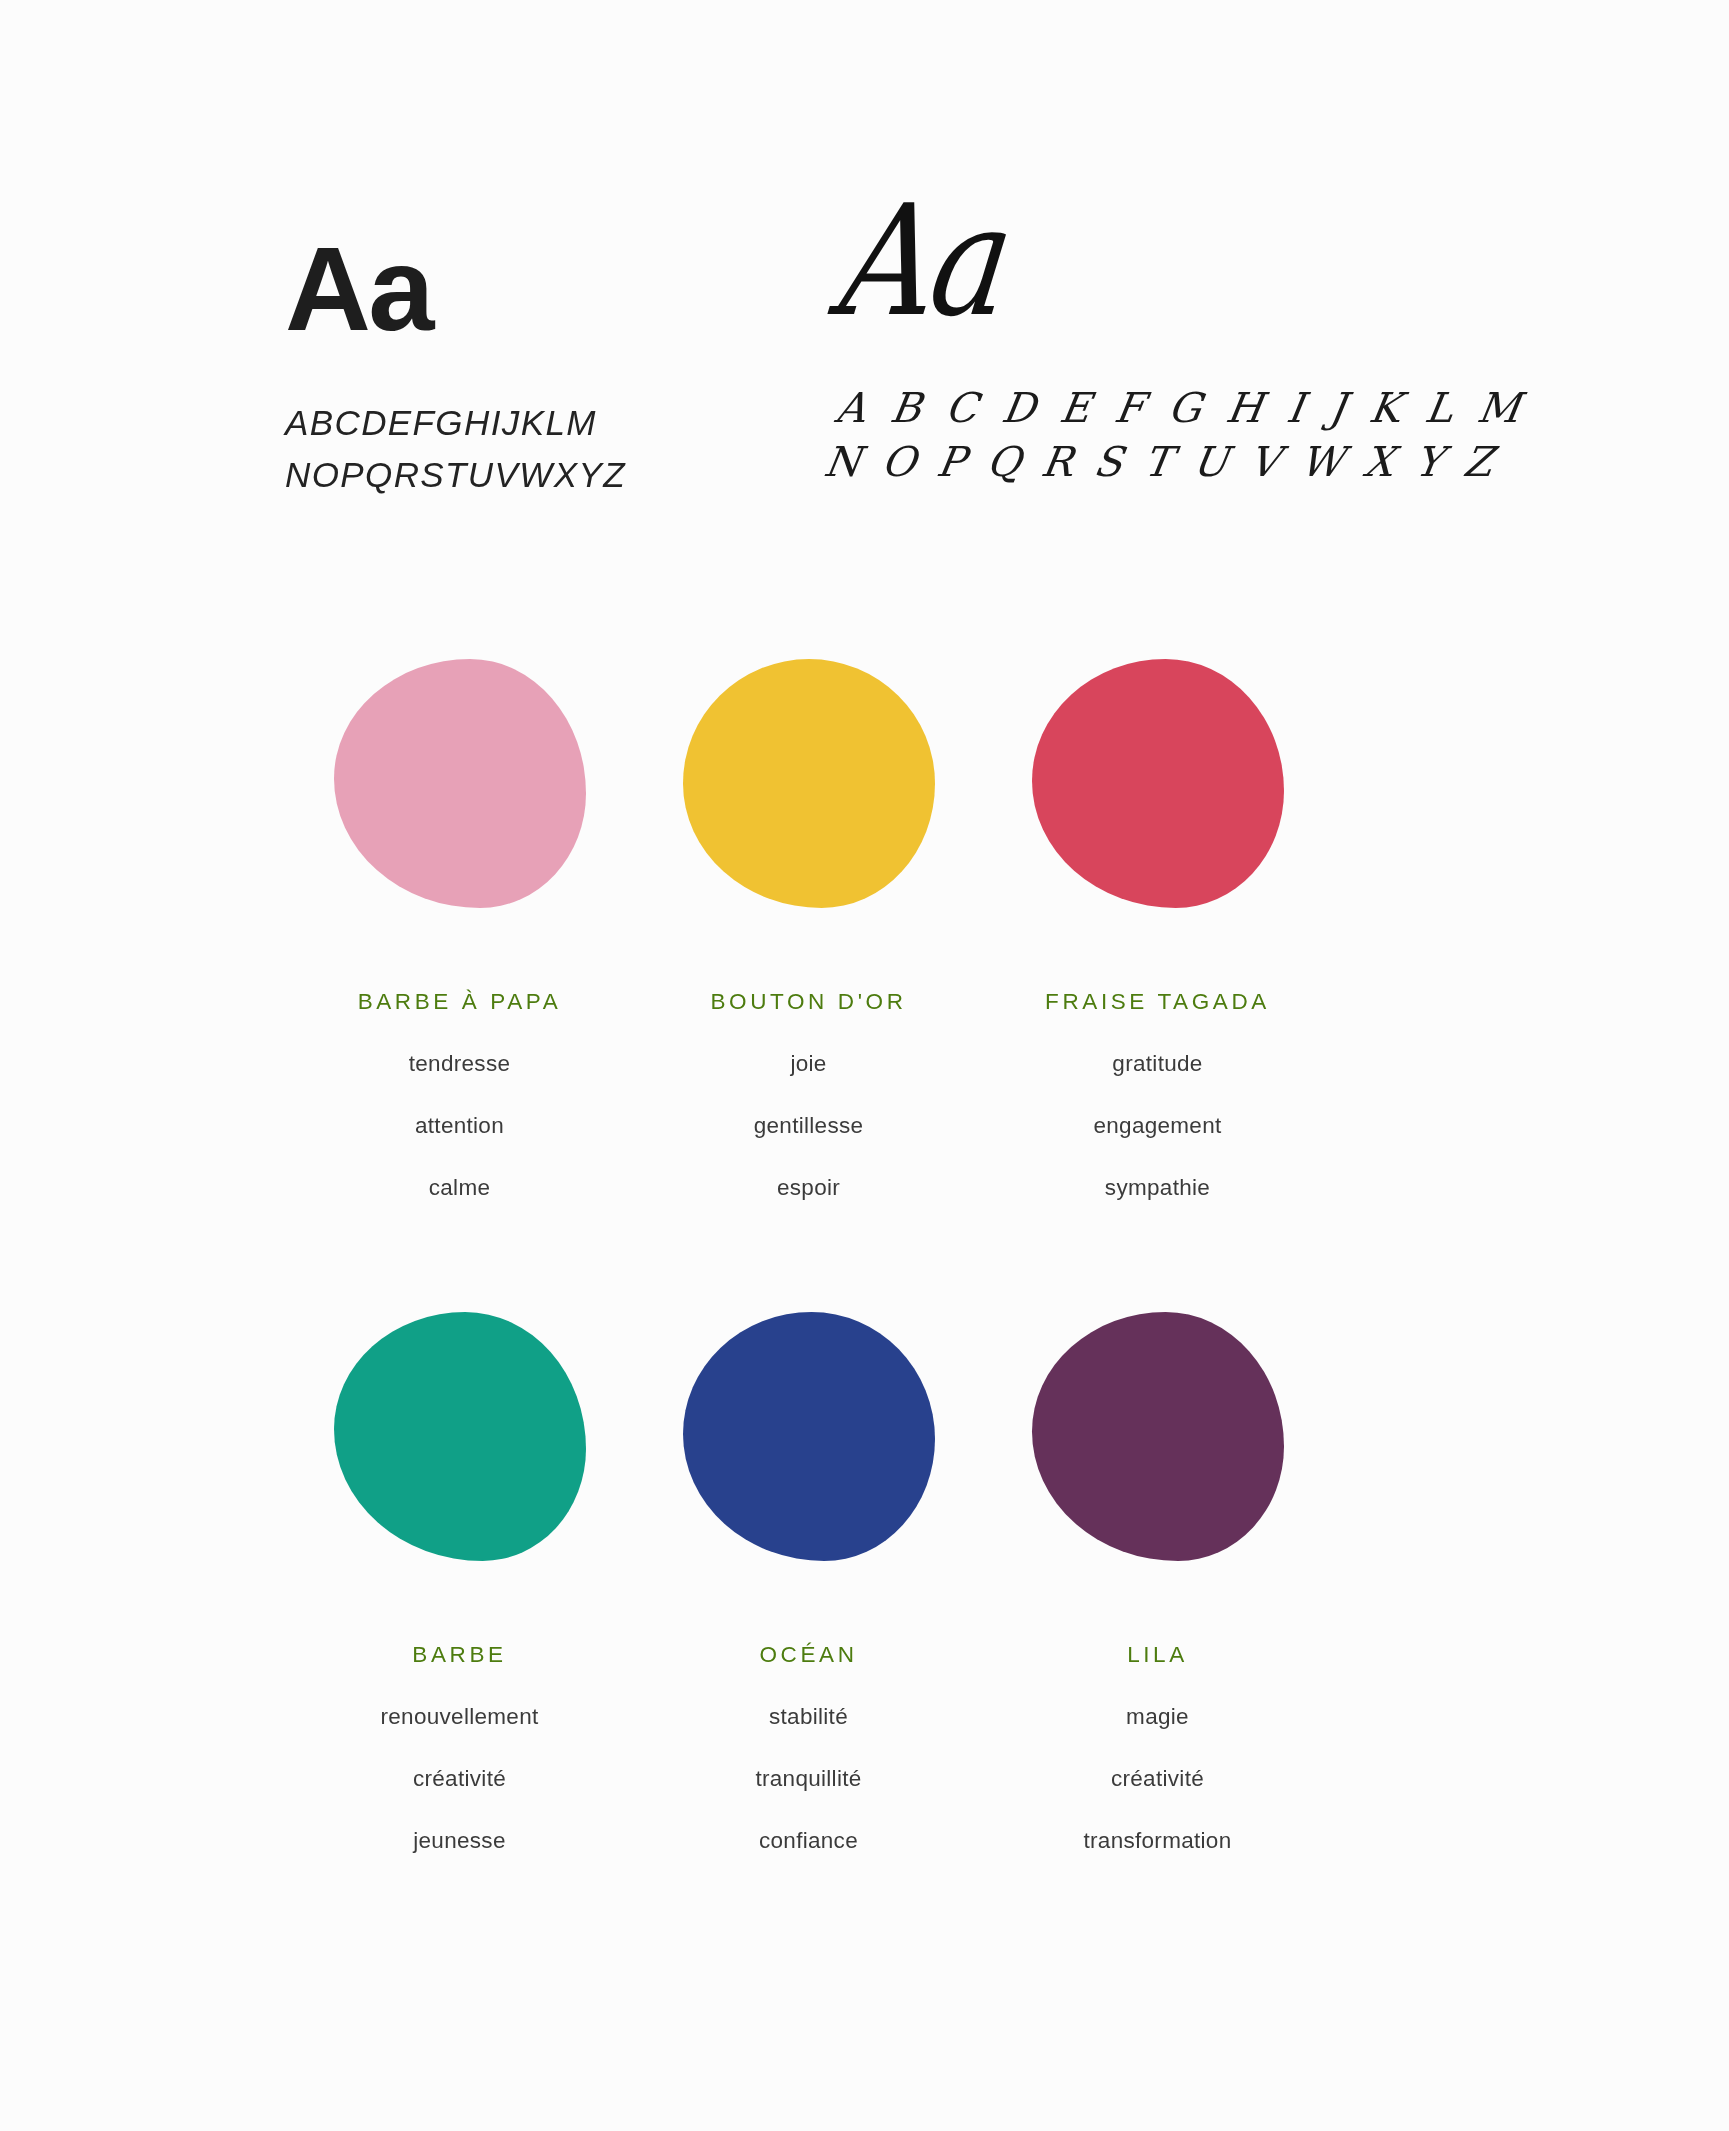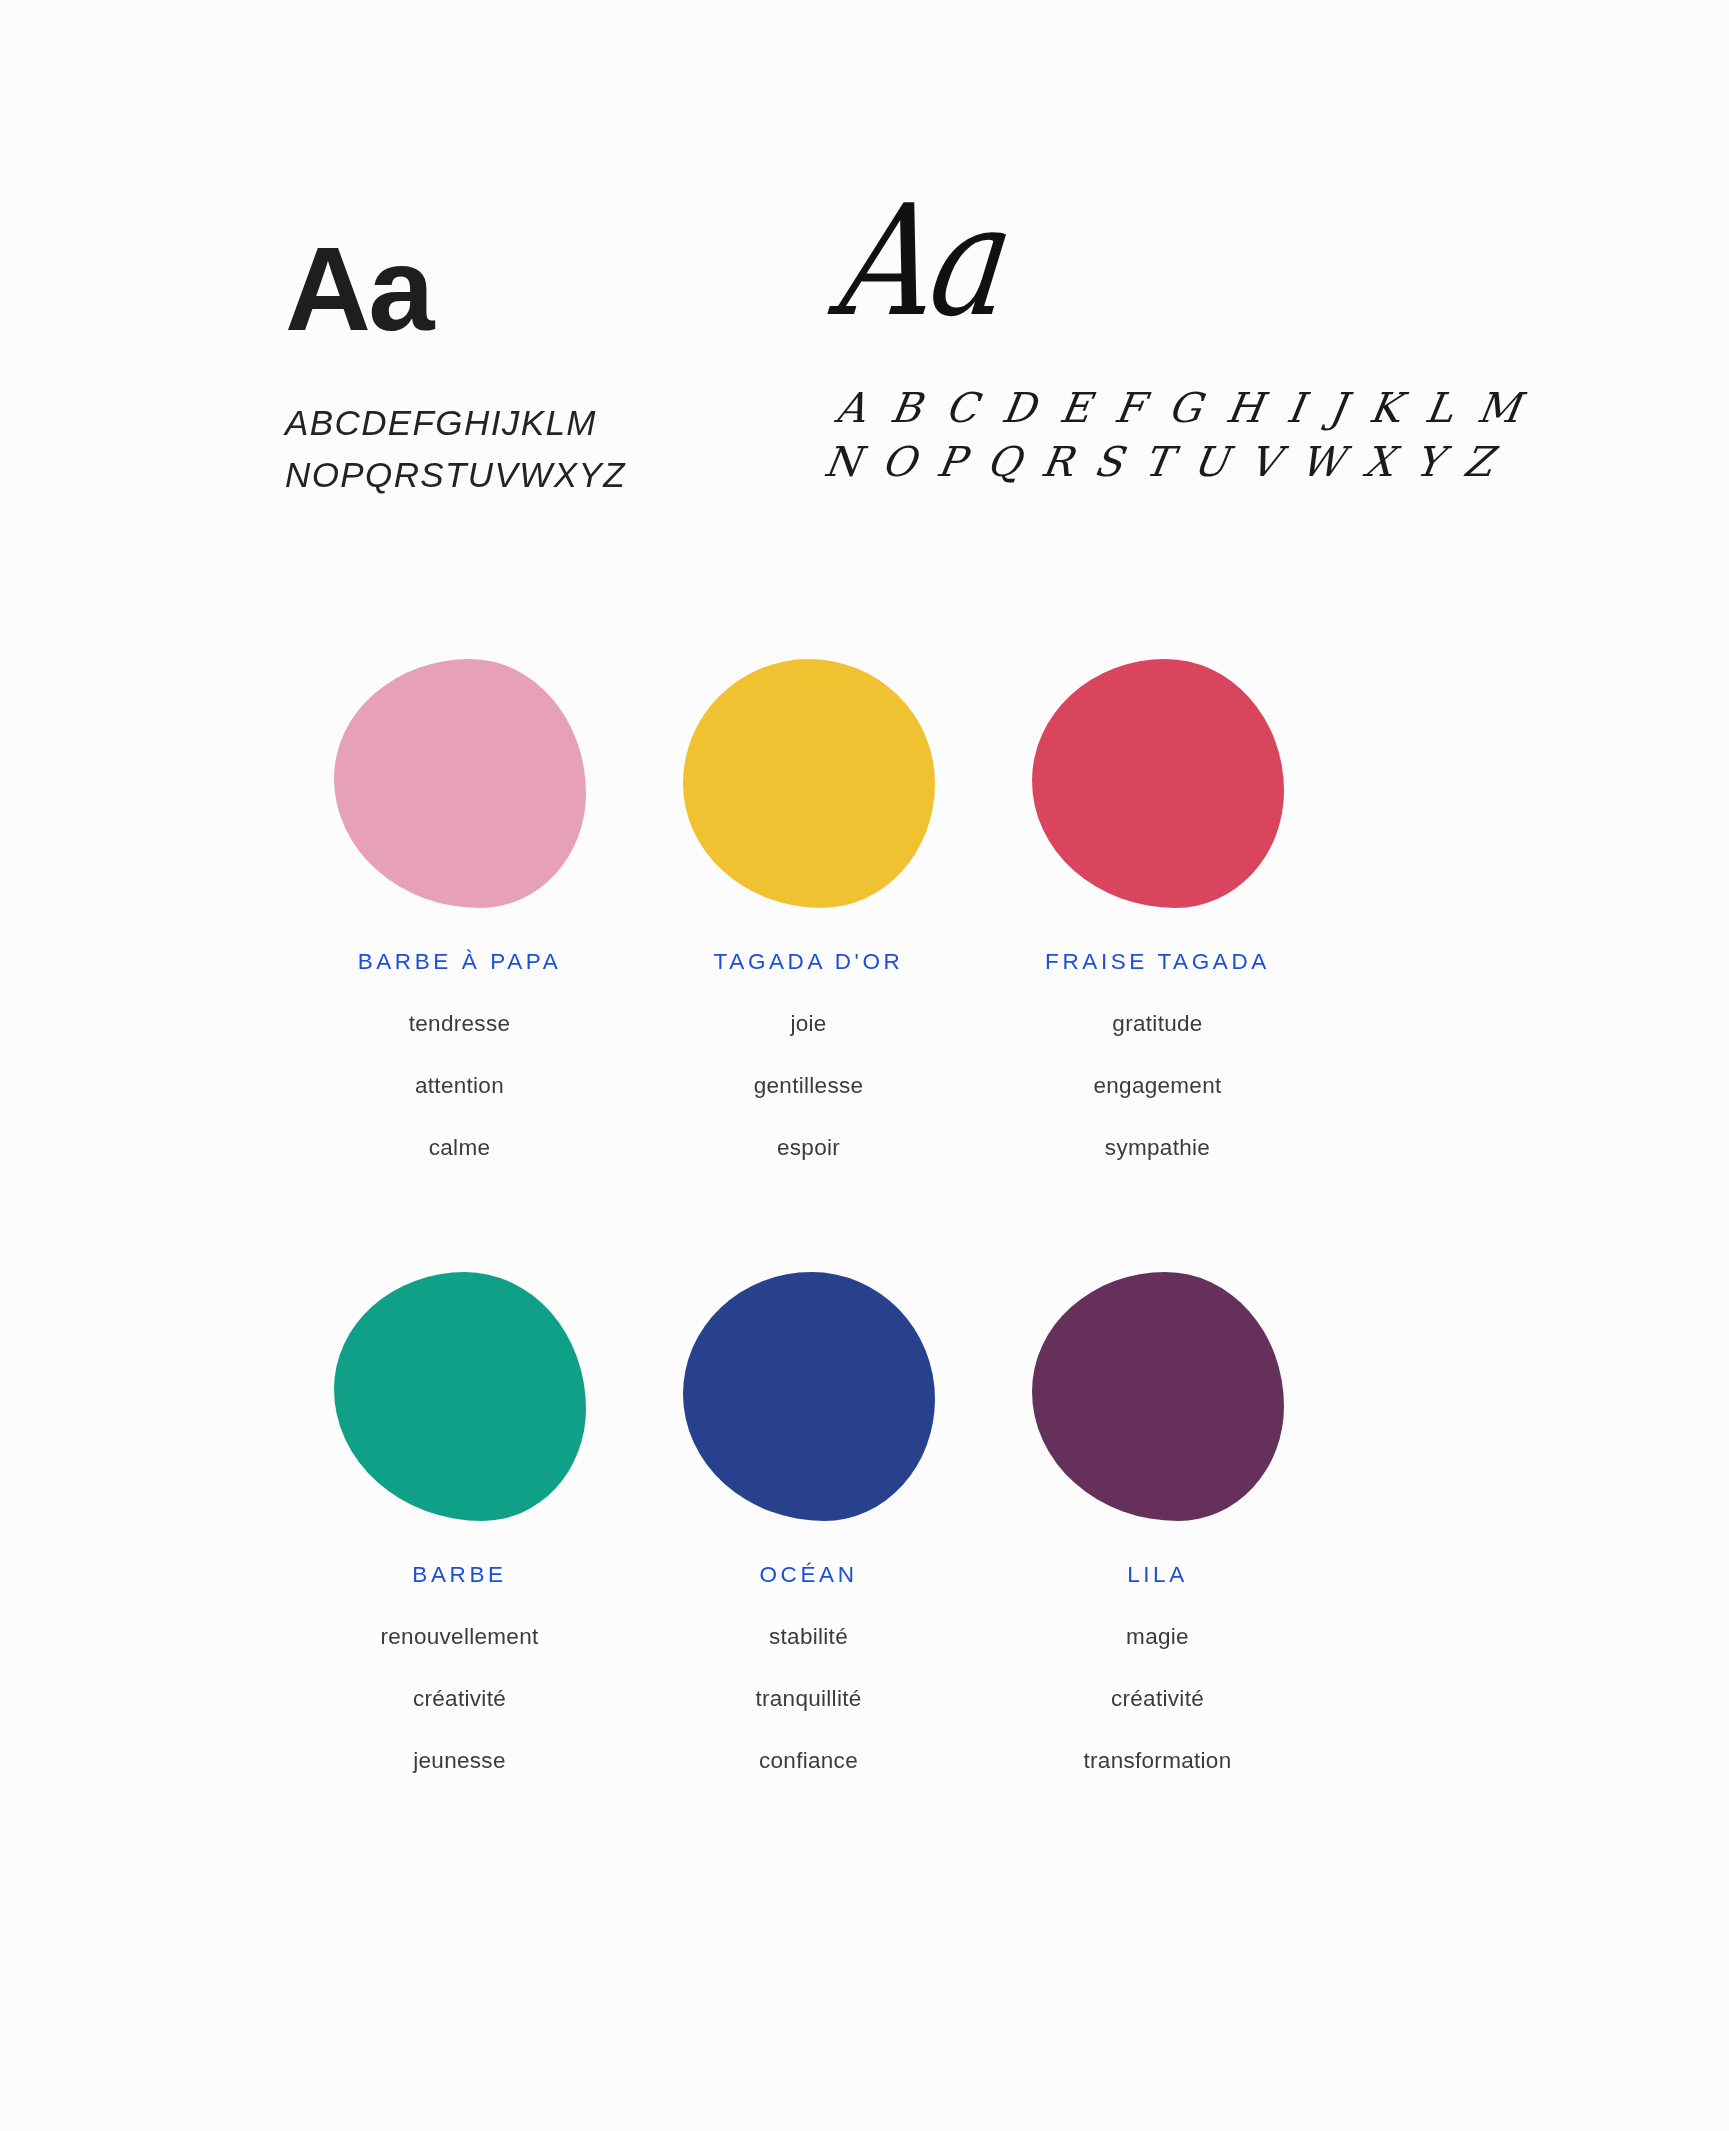--- a/index.html
+++ b/index.html
@@ -141,25 +141,25 @@
   }
   
   .blob.v1 { border-radius: 54% 46% 42% 58% / 48% 54% 46% 52%; }
   .blob.v2 { border-radius: 50% 50% 45% 55% / 50% 50% 50% 50%; }
   .blob.v3 { border-radius: 53% 47% 43% 57% / 49% 53% 47% 51%; }
   .blob.v4 { border-radius: 52% 48% 41% 59% / 47% 55% 45% 53%; }
   .blob.v5 { border-radius: 51% 49% 44% 56% / 49% 51% 49% 51%; }
   .blob.v6 { border-radius: 53% 47% 42% 58% / 48% 54% 46% 52%; }
 
   .swatch-name {
-    margin-top: 40px;
+    margin-top: 80px;
     font-family: "Liberation Sans", sans-serif;
     font-size: 22.5px;
     font-weight: 400;
-    color: #1d4ed8;
+    color: #4d7c0f;
     letter-spacing: 3.6px;
     text-align: center;
     white-space: nowrap;
   }
 
   .keywords {
     margin-top: 36px;
     display: flex;
     flex-direction: column;
     align-items: center;
@@ -216,21 +216,21 @@
           <div class="keyword">tendresse</div>
           <div class="keyword">attention</div>
           <div class="keyword">calme</div>
         </div>
       </div>
 
       <div class="swatch-cell">
         <div class="blob-holder">
           <div class="blob v2" style="background: rgb(240, 194, 50);"></div>
         </div>
-        <div class="swatch-name">TAGADA D'OR</div>
+        <div class="swatch-name">BOUTON D'OR</div>
         <div class="keywords">
           <div class="keyword">joie</div>
           <div class="keyword">gentillesse</div>
           <div class="keyword">espoir</div>
         </div>
       </div>
 
       <div class="swatch-cell">
         <div class="blob-holder">
           <div class="blob v3" style="background: rgb(216, 69, 92);"></div>

